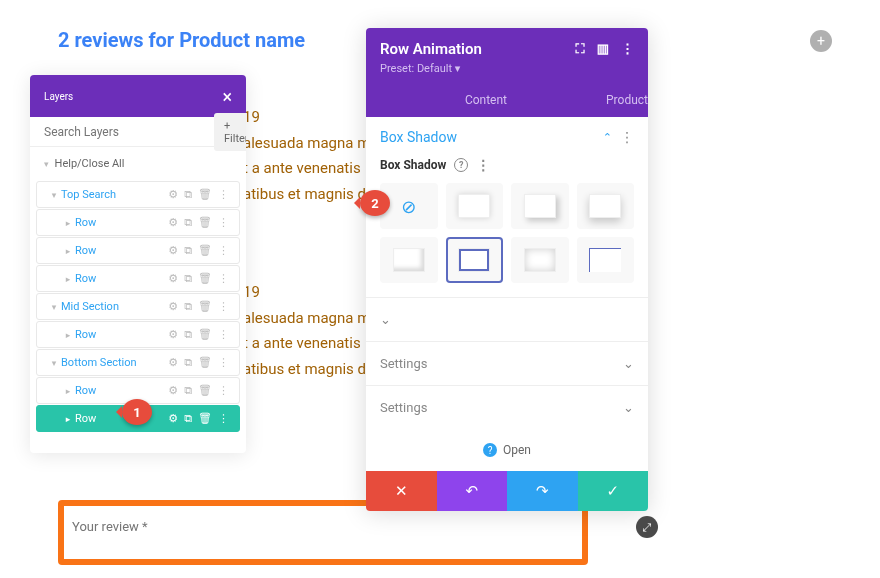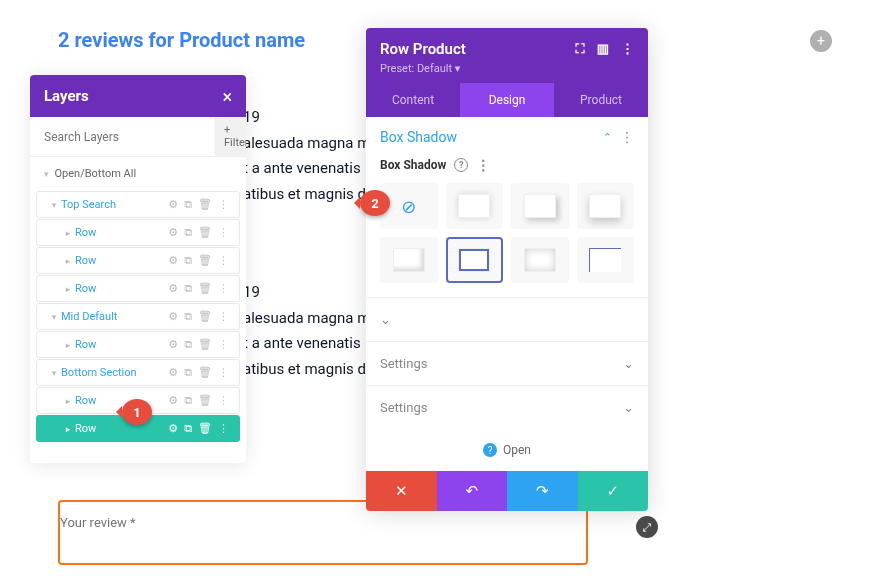--- a/index.html
+++ b/index.html
@@ -1,28 +1,28 @@
 <!DOCTYPE html>
 <html><head>
 <meta charset="utf-8">
 <style>
 *{box-sizing:border-box;margin:0;padding:0;font-family:-apple-system,BlinkMacSystemFont,"Segoe UI",Roboto,sans-serif}
 body{background:#fff;width:880px;height:578px;position:relative;overflow:hidden}
 .page-title{position:absolute;left:58px;top:28px;font-size:20px;font-weight:700;color:#3b82f6}
-.bg-text{position:absolute;color:#0f172a;font-size:15px;line-height:1.7}
+.bg-text{position:absolute;color:#a16207;font-size:15px;line-height:1.7}
 .bg1{left:243px;top:105px}
 .bg2{left:243px;top:280px}
-.review-box{position:absolute;left:58px;top:500px;width:530px;height:65px;border:2px solid #f97316;border-radius:4px;padding:10px 0}
+.review-box{position:absolute;left:58px;top:500px;width:530px;height:65px;border:6px solid #f97316;border-radius:4px;padding:10px 8px}
 .review-input{width:100%;border:none;outline:none;font-size:13px;color:#999}
 
 .layers{position:absolute;left:30px;top:75px;width:216px;background:#fff;box-shadow:0 2px 20px rgba(0,0,0,0.1);border-radius:4px;overflow:hidden}
 .layers-hdr{background:#6c2eb9;height:42px;display:flex;align-items:center;padding:0 14px;color:#fff}
-.layers-title{font-size:15px;font-weight:700;flex:1}
+.layers-title{font-size:10px;font-weight:400;flex:1}
 .close-x{font-size:18px;cursor:pointer}
-.search-row{display:flex;height:40px;border-bottom:1px solid #eee}
+.search-row{display:flex;align-items:center;height:30px;border-bottom:1px solid #eee}
 .search-in{flex:1;padding:0 14px;font-size:12px;color:#aaa;border:none;outline:none}
 .filter-btn{background:#f1f1f1;padding:6px 10px;font-size:11px;margin-right:6px;border-radius:3px;cursor:pointer;color:#666}
 .oc{padding:10px 14px;font-size:11px;color:#666;display:flex;align-items:center}
 .oc-caret{margin-right:6px;font-size:9px;color:#bbb}
 .tree{padding-bottom:20px}
 .sec{padding:6px 10px;font-size:11px;color:#2ea3f2;display:flex;align-items:center;border:1px solid #e8e8e8;margin:1px 6px;border-radius:3px}
 .caret{width:14px;font-size:9px;color:#bbb;text-align:center}
 .sec-name{flex:1}
 .icons{display:flex;gap:6px;color:#bbb}
 .icons span{font-size:11px;cursor:pointer}
@@ -35,21 +35,21 @@
 .m1{left:122px;top:399px}
 .m2{left:360px;top:190px}
 
 .settings{position:absolute;left:366px;top:28px;width:282px;background:#fff;box-shadow:0 2px 25px rgba(0,0,0,0.15);border-radius:4px;overflow:hidden}
 .set-hdr{background:#6c2eb9;color:#fff;padding:12px 14px 8px}
 .set-title{font-size:15px;font-weight:600;display:flex;align-items:center}
 .set-title-txt{flex:1}
 .hdr-icons{display:flex;gap:12px;font-size:13px}
 .preset{font-size:11px;color:#d4bff0;margin-top:4px}
 .tabs{display:flex;background:#6c2eb9}
-.tab{flex:1;text-align:center;padding:10px 0;font-size:12px;color:#d4bff0;cursor:pointer}
+.tab{flex:1;text-align:right;padding:10px 0;font-size:12px;color:#d4bff0;cursor:pointer}
 .tab.active{background:#8e44ec;color:#fff}
 .section-hdr{padding:12px 14px;display:flex;align-items:center;font-size:14px;color:#2ea3f2}
 .sh-txt{flex:1}
 .sh-caret{color:#2ea3f2;font-size:11px;margin-right:8px}
 .sh-dots{color:#888;font-size:14px}
 .sub-lbl{padding:0 14px 10px;font-size:12px;font-weight:700;color:#333;display:flex;align-items:center;gap:8px}
 .q{width:14px;height:14px;border-radius:50%;border:1px solid #888;font-size:9px;display:inline-flex;align-items:center;justify-content:center;color:#888}
 .dots3{font-size:14px;color:#888}
 .shadow-grid{display:grid;grid-template-columns:repeat(4,1fr);gap:8px;padding:0 14px 14px}
 .sh-opt{height:46px;border-radius:4px;display:flex;align-items:center;justify-content:center;cursor:pointer;background:#f8f8f8}
@@ -102,21 +102,21 @@
   <div class="layers-hdr">
     <div class="layers-title">Layers</div>
     <div class="close-x">×</div>
   </div>
   <div class="search-row">
     <input class="search-in" placeholder="Search Layers" style="">
     <div class="filter-btn">+ Filter</div>
   </div>
   <div class="oc">
     <span class="oc-caret">▾</span>
-    <span>Open/Bottom All</span>
+    <span>Help/Close All</span>
   </div>
   <div class="tree">
     <div class="sec">
         <span class="caret">▾</span>
         <span class="sec-name">Top Search</span>
         <span class="icons">
           <span>⚙</span>
           <span>⧉</span>
           <span>🗑</span>
           <span>⋮</span>
@@ -147,21 +147,21 @@
         <span class="sec-name">Row</span>
         <span class="icons">
           <span>⚙</span>
           <span>⧉</span>
           <span>🗑</span>
           <span>⋮</span>
         </span>
       </div>
     <div class="sec">
         <span class="caret">▾</span>
-        <span class="sec-name">Mid Default</span>
+        <span class="sec-name">Mid Section</span>
         <span class="icons">
           <span>⚙</span>
           <span>⧉</span>
           <span>🗑</span>
           <span>⋮</span>
         </span>
       </div>
     <div class="row">
         <span class="caret">▸</span>
         <span class="sec-name">Row</span>
@@ -203,32 +203,31 @@
         </span>
       </div>
   </div>
 </div>
 
 <div class="marker m1">1</div>
 
 <div class="settings">
   <div class="set-hdr">
     <div class="set-title">
-      <span class="set-title-txt">Row Product</span>
+      <span class="set-title-txt">Row Animation</span>
       <span class="hdr-icons">
         <span>⛶</span>
         <span>▥</span>
         <span>⋮</span>
       </span>
     </div>
     <div class="preset">Preset: Default ▾</div>
   </div>
   <div class="tabs">
     <div class="tab">Content</div>
-    <div class="tab active">Design</div>
     <div class="tab">Product</div>
   </div>
   <div class="section-hdr">
     <span class="sh-txt">Box Shadow</span>
     <span class="sh-caret">⌃</span>
     <span class="sh-dots">⋮</span>
   </div>
   <div class="sub-lbl">
     <span>Box Shadow</span>
     <span class="q">?</span>

